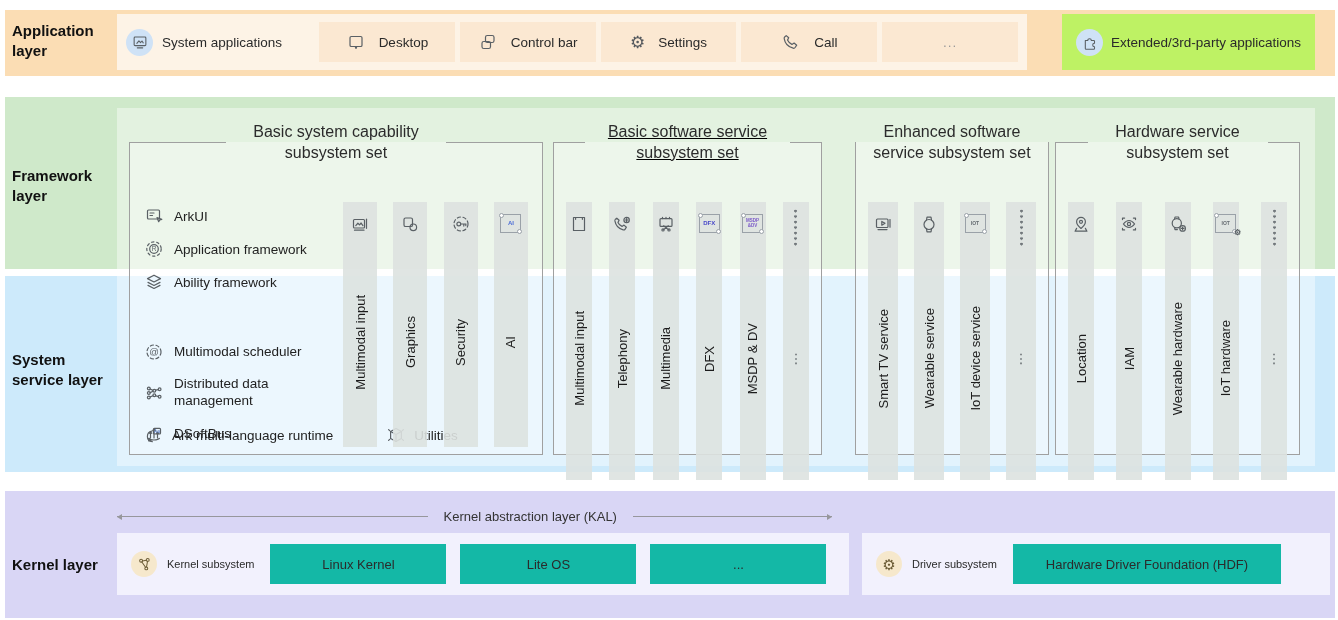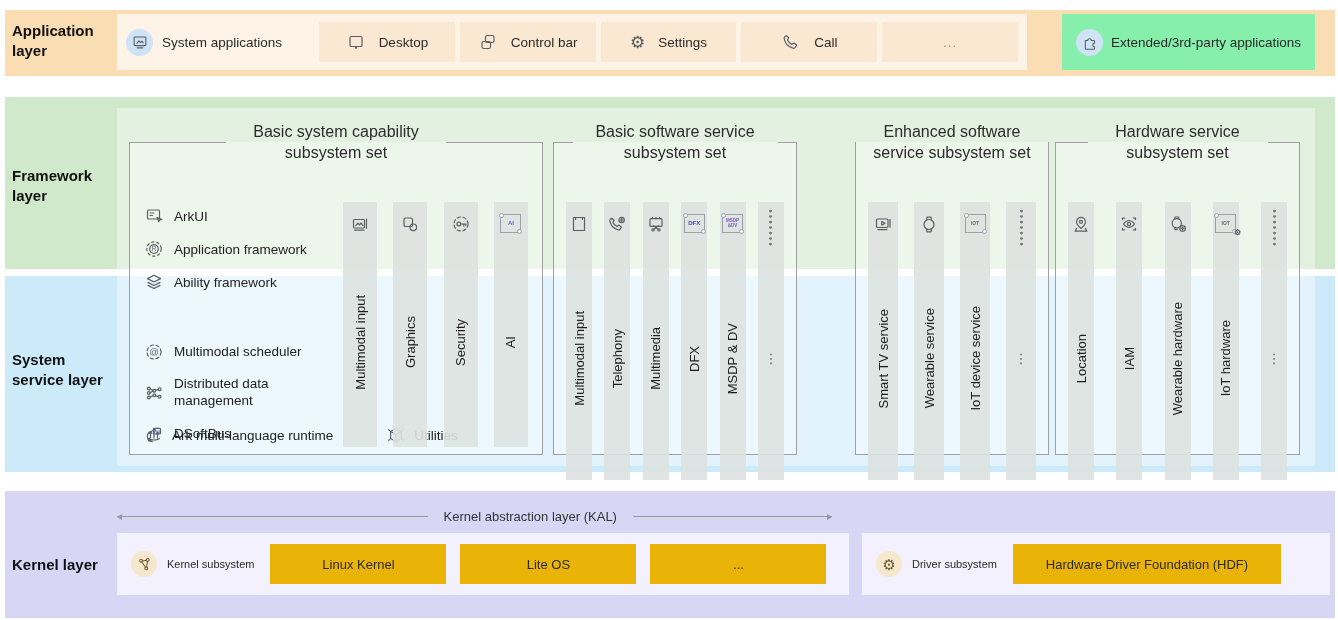--- a/index.html
+++ b/index.html
@@ -19,21 +19,21 @@
   #lbl-system{top:350px;}
   #lbl-kernel{top:555px;width:115px;white-space:nowrap;}
 
   
   #app-container{position:absolute;left:117px;top:14px;width:910px;height:56px;
     background:#fdf3e6;display:flex;align-items:center;gap:5px;padding:0 9px;box-sizing:border-box;z-index:3;}
   .app-first{width:188px;flex:none;display:flex;align-items:center;gap:9px;font-size:13.5px;color:#2a2a2a;}
   .app-box{flex:1;height:40px;background:#fbe8d2;display:flex;align-items:center;justify-content:center;
     gap:13px;font-size:13.5px;color:#2a2a2a;}
   .app-more .lbl{color:#9a9a9a;letter-spacing:1px;}
-  #ext-box{position:absolute;left:1062px;top:14px;width:253px;height:56px;background:#86efac;
+  #ext-box{position:absolute;left:1062px;top:14px;width:253px;height:56px;background:#bef264;
     display:flex;align-items:center;justify-content:center;gap:8px;font-size:13.5px;color:#2a2a2a;z-index:3;}
   .circle-icon{width:27px;height:27px;border-radius:50%;background:#cfe2f6;flex:none;
     display:inline-flex;align-items:center;justify-content:center;}
 
   
   #main-overlay{position:absolute;left:117px;top:108px;width:1198px;height:358px;
     background:rgba(255,255,255,0.42);z-index:1;}
 
   
   fieldset.setbox{position:absolute;top:122px;height:333px;margin:0;padding:0;
@@ -84,21 +84,21 @@
   #kal .l2::before{right:0;border-top:3px solid transparent;border-bottom:3px solid transparent;border-left:5px solid #97979c;}
   .kal-text{margin:0 16px;font-size:13px;color:#333;white-space:nowrap;}
 
   .kernel-box{position:absolute;top:533px;height:62px;background:#f2f1fd;display:flex;
     align-items:center;box-sizing:border-box;padding:0 14px;z-index:3;}
   #kernel-sub{left:117px;width:732px;}
   #driver-sub{left:862px;width:468px;}
   .kcircle{width:26px;height:26px;border-radius:50%;background:#f6e8cc;flex:none;
     display:inline-flex;align-items:center;justify-content:center;margin-right:10px;}
   .ksub-label{font-size:11px;color:#2a2a2a;margin-right:16px;white-space:nowrap;text-align:right;}
-  .kbox{flex:1;max-width:176px;height:40px;background:#eab308;display:flex;align-items:center;
+  .kbox{flex:1;max-width:176px;height:40px;background:#14b8a6;display:flex;align-items:center;
     justify-content:center;font-size:13px;color:#2b2b2b;margin-right:14px;}
   .kbox:last-child{margin-right:0;}
   #driver-sub .kbox{max-width:268px;}
 
   
   .svgi{width:20px;height:20px;stroke:#5a6065;fill:none;stroke-width:1.2;
     stroke-linecap:round;stroke-linejoin:round;flex:none;}
   .circle-icon .svgi{width:18px;height:18px;}
   .kcircle .svgi{width:17px;height:17px;stroke:#6b5b35;}
   .uni{font-size:17px;color:#55595e;line-height:1;}
@@ -291,21 +291,21 @@
               <span class="bframe" style="font-size:6px;color:#4a6bd6;"><i class="tl"></i><i class="br"></i>AI</span>
             </div>
             <div class="lblwrap">
               <span class="vlabel">AI</span>
             </div>
           </div>
         </div>
     </div>
   </fieldset>
 
-  <fieldset class="setbox" id="set1" style="left:553px;width:244px;">
+  <fieldset class="setbox" id="set1" style="left:553px;width:269px;text-decoration:underline;">
     <legend style="max-width:185px;">Basic software service subsystem set</legend>
     <div class="set-body">
         <div class="bars">
           <div class="bar">
             <div class="icn">
               <svg class="svgi" viewBox="0 0 20 20">
                 <rect x="4.5" y="3.5" width="11" height="13"></rect>
                 <path d="M6.6 3.5v1.8M13.4 3.5v1.8"></path>
               </svg>
             </div>

